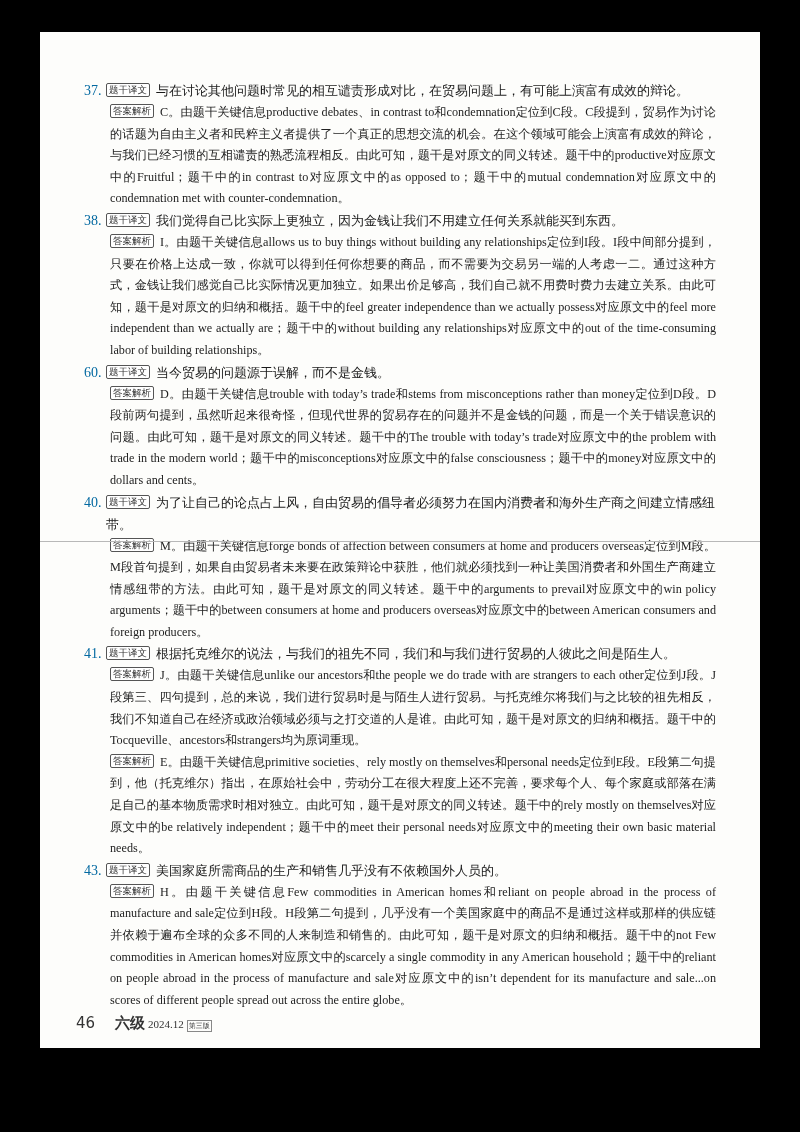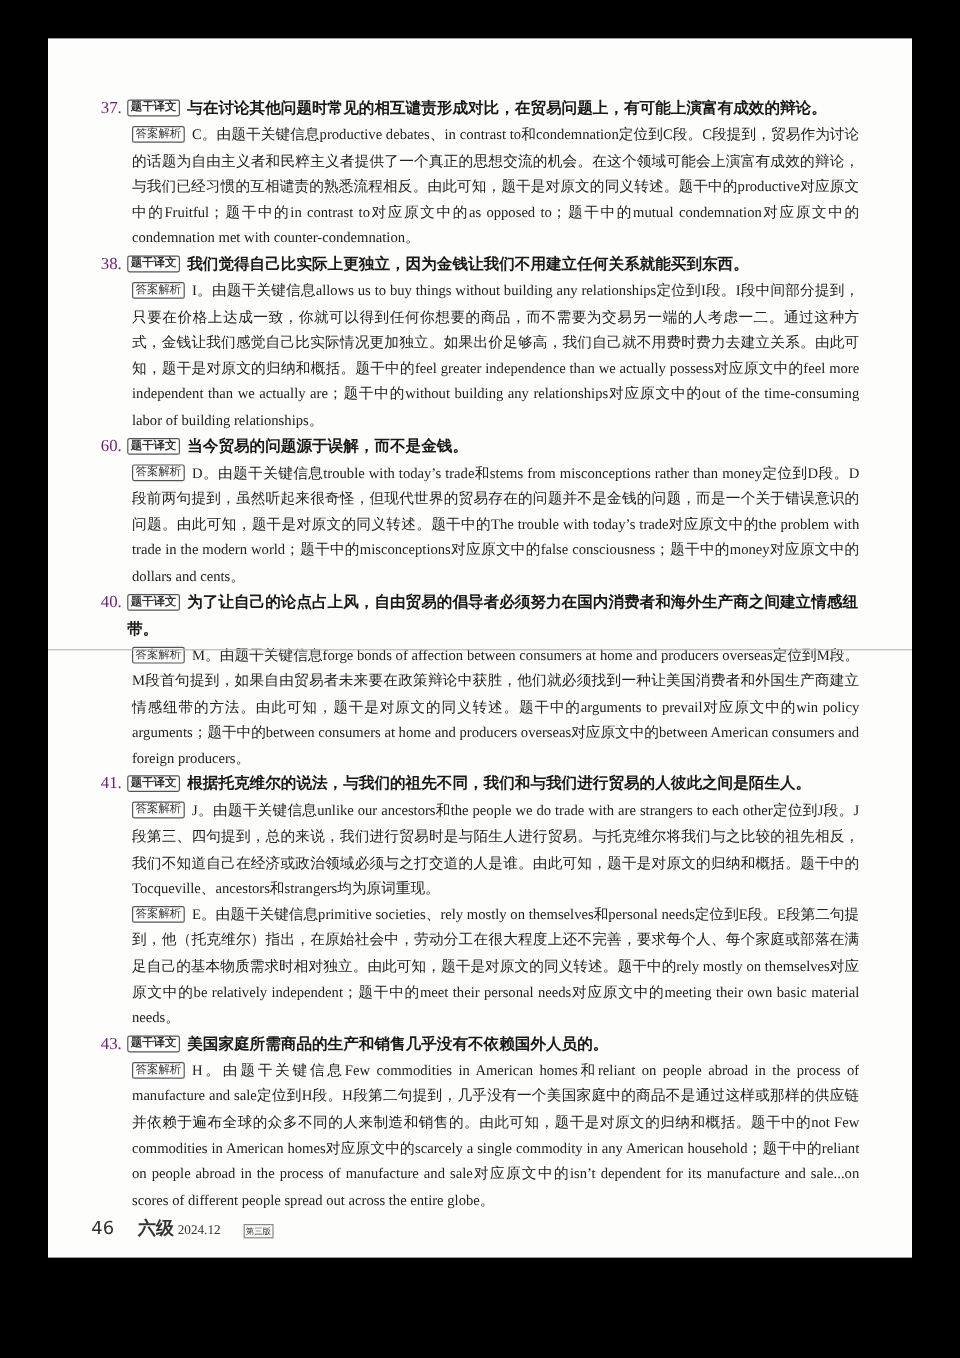--- a/index.html
+++ b/index.html
@@ -14,44 +14,44 @@
   .content {
     position:absolute; left:48px; top:48px; width:628px;
   }
   .item { position:relative; margin-bottom:0; }
   .q-line {
     display:flex; align-items:flex-start;
     font-size:13.2px; line-height:22px; color:#1a1a1a;
   }
   .q-num {
     width:22px; flex:0 0 22px; font-family:"Liberation Serif", serif;
-    font-size:14px; margin-left:-4px; color:#701a75;
+    font-size:14px; margin-left:-4px; color:#0369a1;
   }
   .badge {
     display:inline-block; border:1px solid #555; border-radius:2px;
     font-size:9.5px; line-height:12px; padding:0 2px; margin-right:6px;
     color:#333; font-family:"DejaVu Sans", sans-serif; vertical-align:2px;
     background:#fff;
   }
-  .q-text { font-weight:bold; flex:1; font-family:"DejaVu Serif", serif; font-size:13px; }
+  .q-text { font-weight:normal; flex:1; font-family:"DejaVu Serif", serif; font-size:13px; }
   .a-block {
     margin-left:22px; font-size:12.2px; line-height:21.6px; color:#3a3a3a;
     text-align:justify; font-family:"Liberation Serif", "DejaVu Serif", serif;
   }
   .a-block .ans { color:#222; }
   .scan-line {
     position:absolute; left:0; top:509px; width:720px; height:1px; background:#b8b8b8;
   }
   .footer {
     position:absolute; left:36px; top:982px; display:flex; align-items:baseline;
     color:#333;
   }
   .footer .pg { font-family:"DejaVu Sans", sans-serif; font-size:15px; margin-right:20px; }
   .footer .mag { font-family:"DejaVu Serif", serif; font-weight:bold; font-size:15px; margin-right:3px; }
-  .footer .date { font-family:"Liberation Serif", serif; font-size:11px; margin-right:19px; }
+  .footer .date { font-family:"Liberation Serif", serif; font-size:11px; margin-right:3px; }
   .footer .ed { border:1px solid #888; font-size:7px; padding:0 1px; font-family:"DejaVu Sans", sans-serif; }
 </style>
 </head>
 <body>
 
 <div class="page">
   <div class="content">
 
     <div class="item">
       <div class="q-line">

